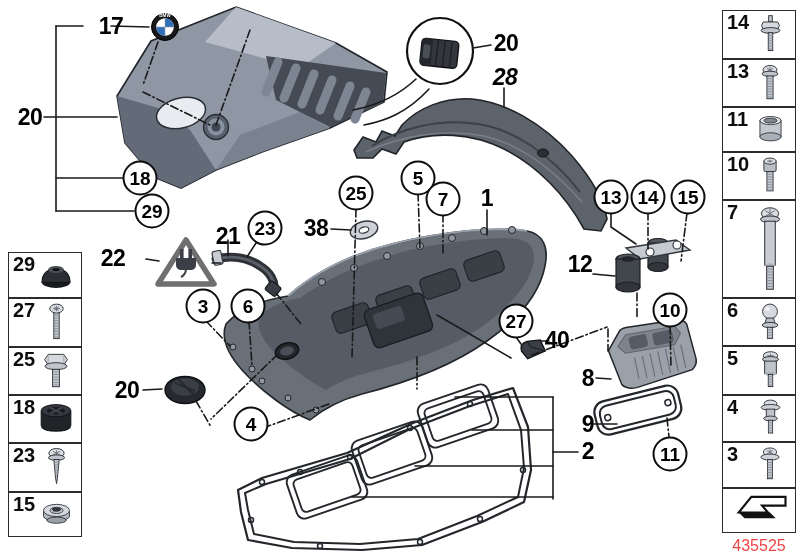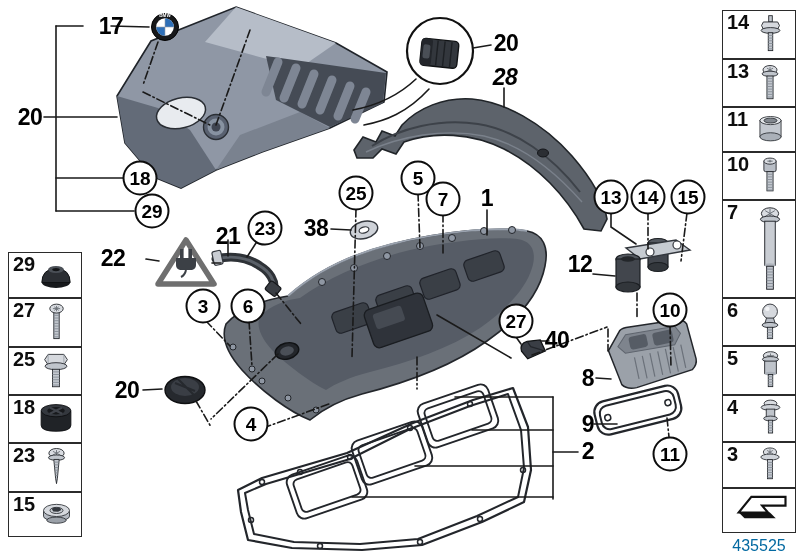--- a/index.html
+++ b/index.html
@@ -15,21 +15,21 @@
   .part-icon{position:absolute;right:2px;top:2px;bottom:2px;left:24px;display:flex;align-items:center;justify-content:center}
   .part-icon.full{left:3px}
   .part-icon svg{height:100%;max-width:100%}
   .callout{position:absolute;transform:translate(-50%,-50%);font-weight:bold;color:#000;white-space:nowrap}
   .callout.circle{
     width:31px;height:31px;border:2.6px solid #0d0d0d;border-radius:50%;background:#fff;
     display:flex;align-items:center;justify-content:center;font-size:19px;
   }
   .callout.plain{font-size:23px;letter-spacing:-0.5px}
   .figure-number{position:absolute;left:720px;top:537px;width:78px;text-align:center;
-    font-size:16px;color:#0369a1;font-weight:normal}
+    font-size:16px;color:#ef4444;font-weight:normal}
 </style>
 </head>
 <body>
 
 <svg id="diagram-svg" viewBox="0 0 800 560" xmlns="http://www.w3.org/2000/svg">
 
   <g>
     <path d="M236,7 L336,43 L387,72 L384,102 L330,128 L262,152 L216,170 L181,188 L154,177 L125,143 L117,96 L151,41 Z" fill="#8f97a5" stroke="#20242a" stroke-width="1.6"></path>
     <path d="M236,7 L336,43 L300,68 L205,42 Z" fill="#b6bdc8"></path>
     <path d="M117,96 L125,143 L154,177 L181,188 L216,170 L190,130 L158,108 Z" fill="#636b78"></path>

